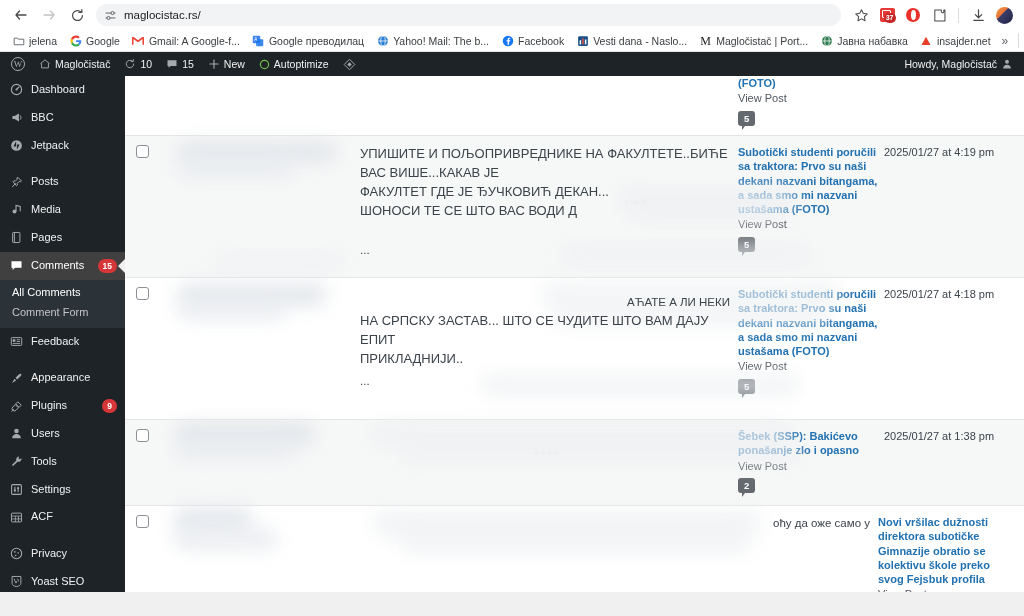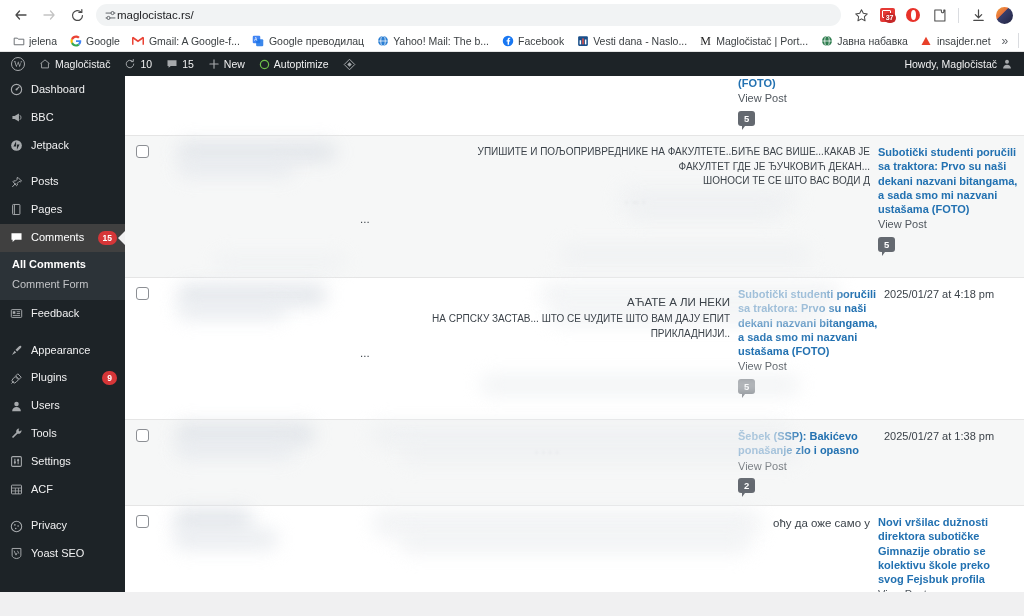--- a/index.html
+++ b/index.html
@@ -21,21 +21,21 @@
     width: 26px; height: 26px; display: flex; align-items: center;
     justify-content: center; border-radius: 50%; color: #4a4a4a;
     flex: 0 0 auto;
   }
   .nav-btn.disabled { color: #c4c4c4; }
   .nav-btn svg { display: block; }
 
   .omnibox {
     flex: 1 1 auto; height: 22px; background: #f1f3f4;
     border-radius: 12px; display: flex; align-items: center;
-    margin: 0 6px 0 4px; padding: 0 8px; min-width: 0;
+    margin: 0 6px 0 4px; padding: 0 8px; gap: 7px; min-width: 0;
   }
   .omnibox-icon { flex: 0 0 auto; color: #5f6368; display: flex; }
   .omnibox-url {
     font-size: 11.5px; color: #202124; white-space: nowrap;
     overflow: hidden; text-overflow: ellipsis;
   }
   .tool-icon {
     width: 24px; height: 24px; display: flex; align-items: center;
     justify-content: center; flex: 0 0 auto; color: #4a4a4a;
     position: relative;
@@ -137,21 +137,21 @@
   .menu-sep { height: 9px; }
   .count-bubble {
     background: #d63638; color: #fff; border-radius: 9px;
     font-size: 8.5px; font-weight: bold; padding: 1px 5px;
     line-height: 12px; margin-right: 8px; display: inline-block;
   }
   .submenu { background: #2c3338; padding: 2px 0 6px 0; }
   .submenu-item {
     padding: 4px 0 4px 12px; font-size: 11px; color: #c3c4c7;
   }
-  .submenu-item.current { color: #fff; font-weight: bold; }
+  .submenu-item.current { color: #fff; font-weight: normal; }
 
   
   .wp-content {
     flex: 1 1 auto; background: #f0f0f1; overflow: hidden;
     position: relative;
   }
   .comments-table { width: 899px; background: #fff; }
 
   .crow {
     display: flex; border-bottom: 1px solid #e5e5e5;
@@ -184,22 +184,22 @@
     background: #646970; color: #fff; font-size: 9.5px; font-weight: bold;
     border-radius: 3px; padding: 2px 6px; line-height: 11px;
   }
   .resp-count::after {
     content: ""; position: absolute; left: 4px; bottom: -4px;
     border-style: solid; border-width: 4px 3px 0 0;
     border-color: #646970 transparent transparent transparent;
   }
 
   .ctext {
-    font-size: 10px; color: #3c434a; line-height: 1.45;
-    white-space: pre-line; position: relative; z-index: 2; text-align: right;
+    font-size: 13px; color: #3c434a; line-height: 1.45;
+    white-space: pre-line; position: relative; z-index: 2;
   }
   .ctext-right {
     position: absolute; right: 8px; font-size: 11.5px;
     color: #3c434a; line-height: 1.45; text-align: right; z-index: 2;
   }
 
   
   .blur {
     position: absolute; border-radius: 22px;
     background: #dfe3e8; filter: blur(9px); opacity: .85; z-index: 1;
@@ -480,20 +480,29 @@
 
     <div class="menu-item">
       <span class="mi-icon">
         <svg width="13" height="13" viewBox="0 0 16 16">
             <path d="M9.8 1.8l4.4 4.4-1.4 1-1.6-.5-2.4 2.4.4 1.9-1.1 1L3.7 7l1-1.1 1.9.4 2.4-2.4-.5-1.6zM6.8 9.2L2.8 13.5" fill="none" stroke="currentColor" stroke-width="1.2" stroke-linejoin="round"></path>
           </svg>
       </span>
       <span class="menu-label">Posts</span>
     </div>
 
+    <div class="menu-item">
+      <span class="mi-icon">
+        <svg width="13" height="13" viewBox="0 0 16 16">
+            <circle cx="5.5" cy="10.5" r="2.4" fill="currentColor"></circle>
+            <path d="M7.4 10.5V3l5.2 1.2v6" fill="none" stroke="currentColor" stroke-width="1.3"></path>
+          </svg>
+      </span>
+      <span class="menu-label">Media</span>
+    </div>
 
     <div class="menu-item">
       <span class="mi-icon">
         <svg width="13" height="13" viewBox="0 0 16 16">
             <rect x="3.2" y="1.8" width="9" height="12.4" rx="1" fill="none" stroke="currentColor" stroke-width="1.2"></rect>
             <path d="M5.4 1.8v12.4" stroke="currentColor" stroke-width="1.2"></path>
           </svg>
       </span>
       <span class="menu-label">Pages</span>
     </div>
@@ -644,20 +653,21 @@
 ФАКУЛТЕТ ГДЕ ЈЕ ЂУЧКОВИЋ ДЕКАН...
 ШОНОСИ ТЕ СЕ ШТО ВАС ВОДИ Д</div>
           <div class="smudge-text" style="left:265px; top:62px;">· ·· ·</div>
           <div class="ellip" style="margin-top:24px;">...</div>
         </div>
         <div class="col-response">
           <a class="post-link">Subotički studenti poručili sa traktora: Prvo su naši dekani nazvani bitangama, a sada smo mi nazvani ustašama (FOTO)</a>
           <span class="view-post">View Post</span>
           <span class="resp-count">5</span>
         </div>
+        <div class="col-date">2025/01/27 at 4:19 pm</div>
       </div>
 
       <div class="crow" style="height:142px;">
         <div class="col-cb">
           <span class="cb"></span>
         </div>
         <div class="col-author">
           <span class="blur" style="left:22px; top:6px; width:150px; height:22px;"></span>
           <span class="blur light" style="left:22px; top:24px; width:110px; height:18px;"></span>
         </div>

